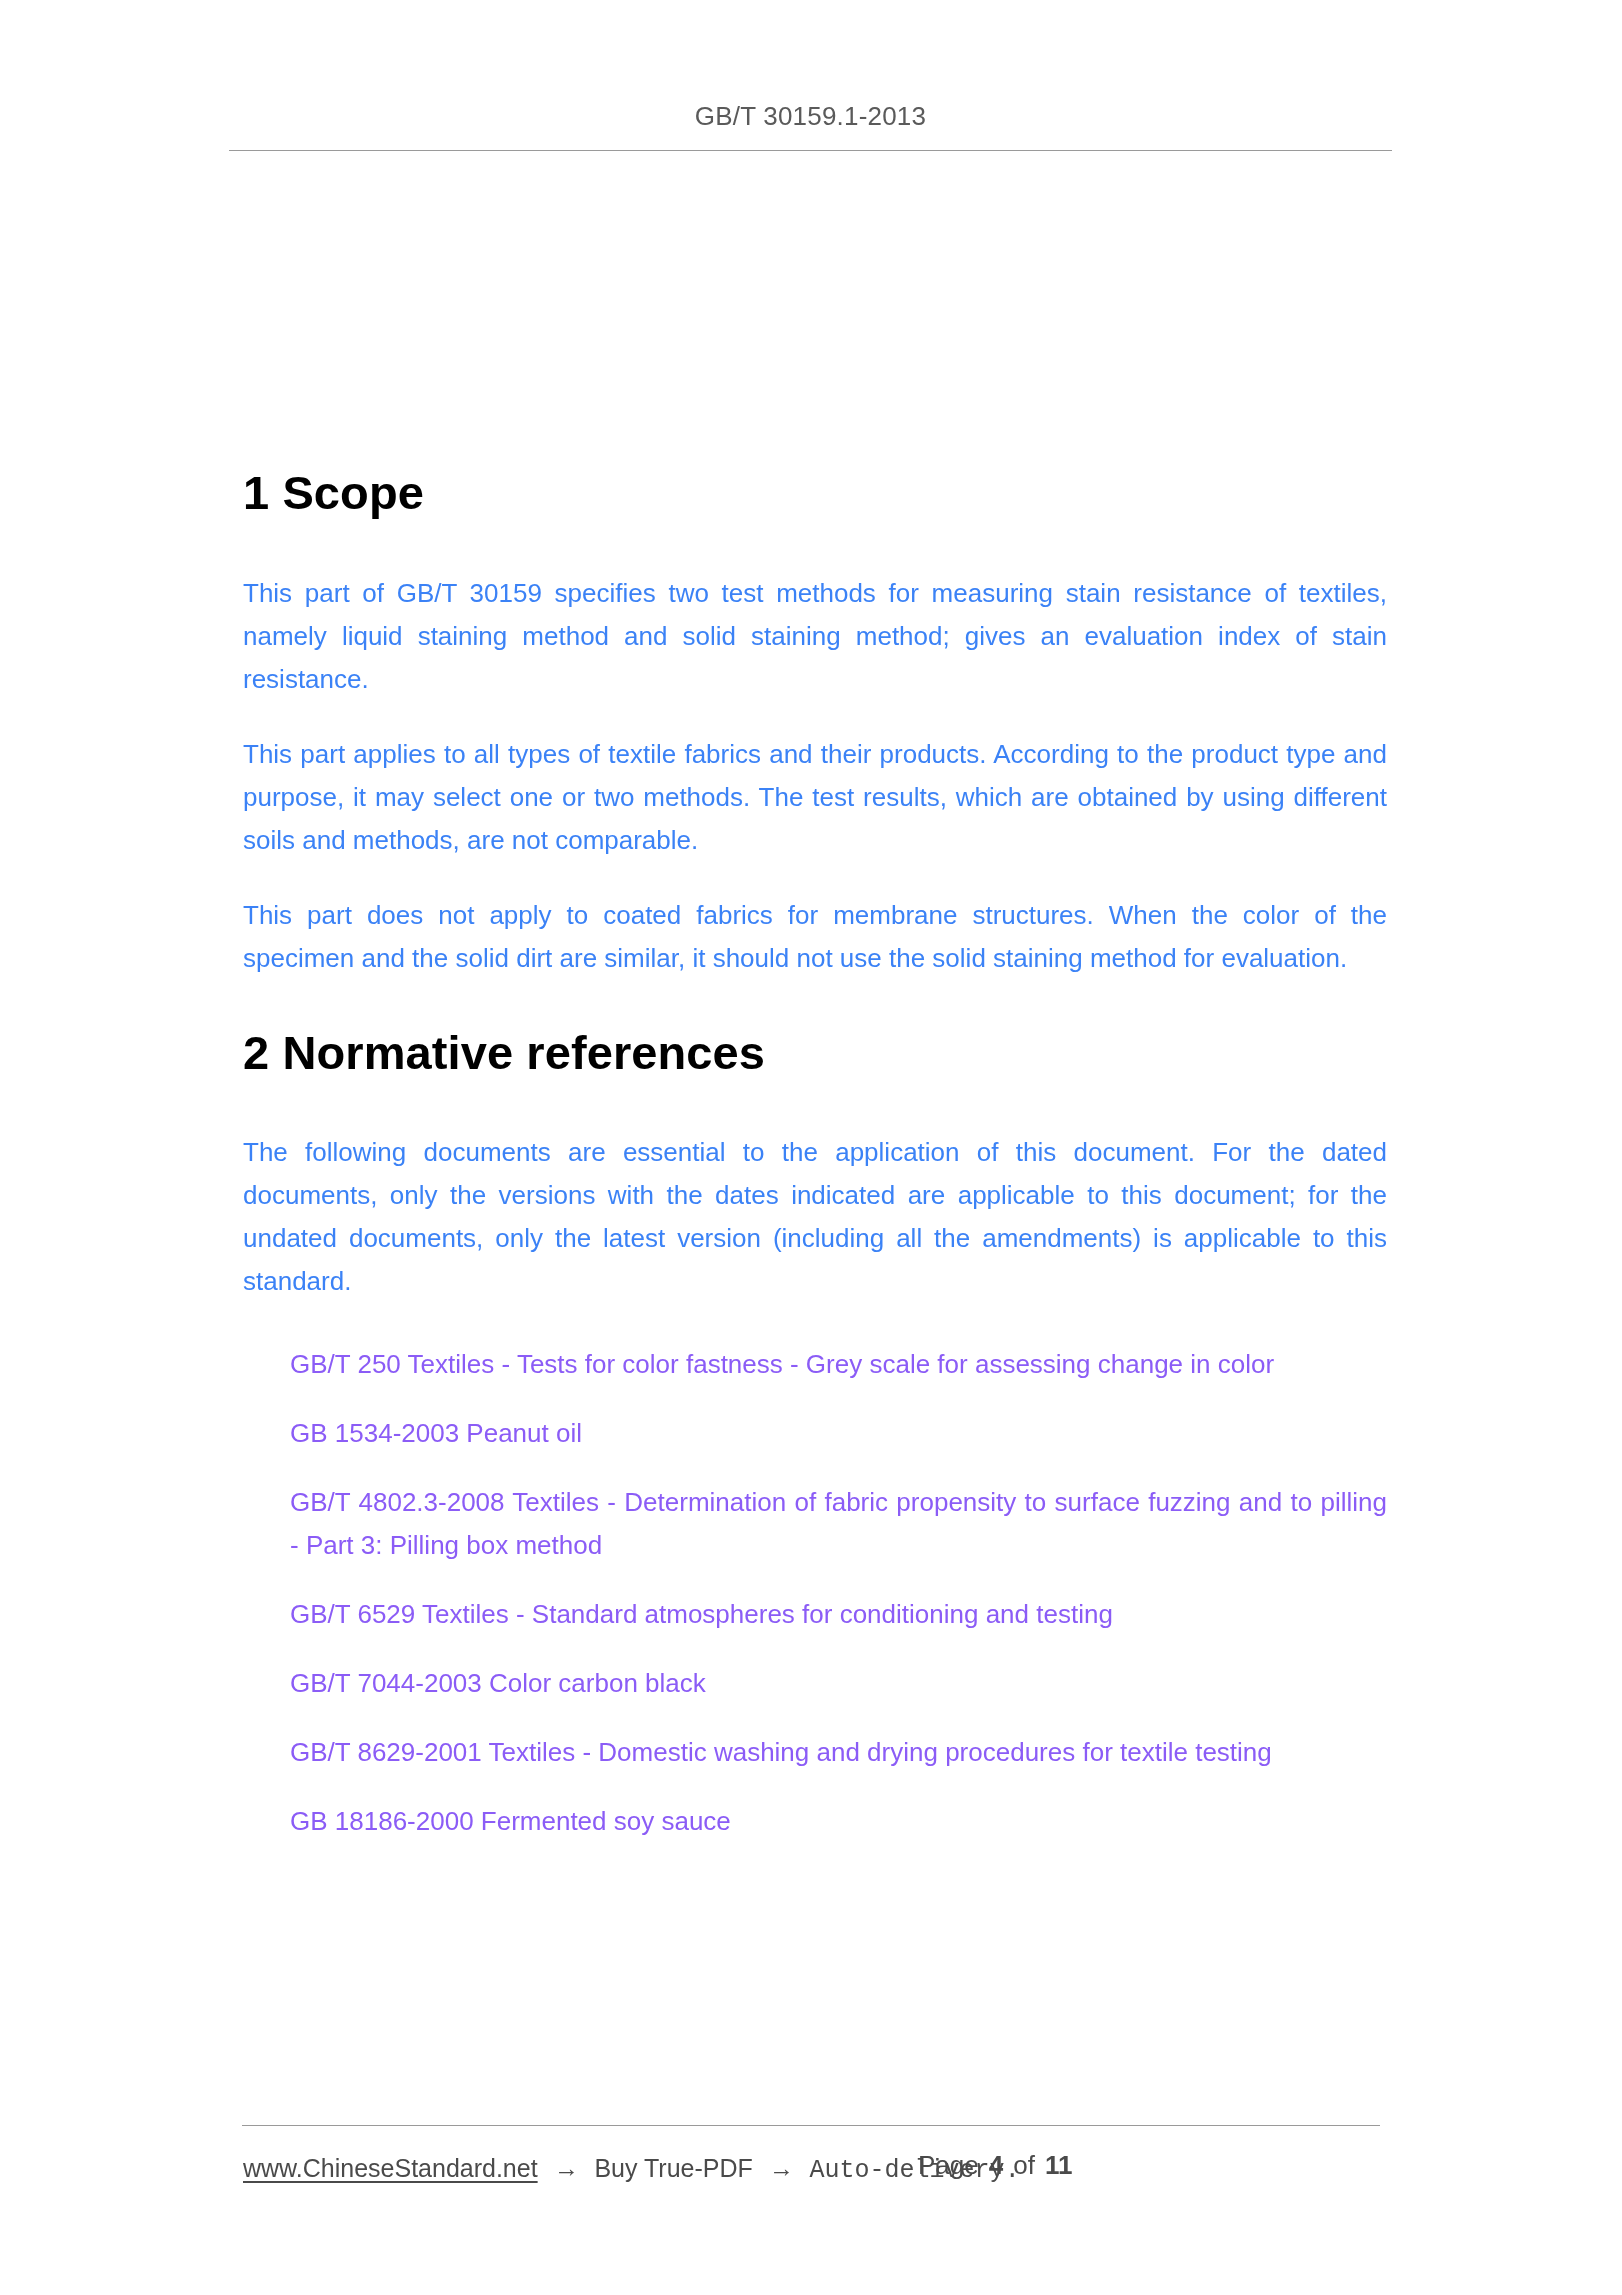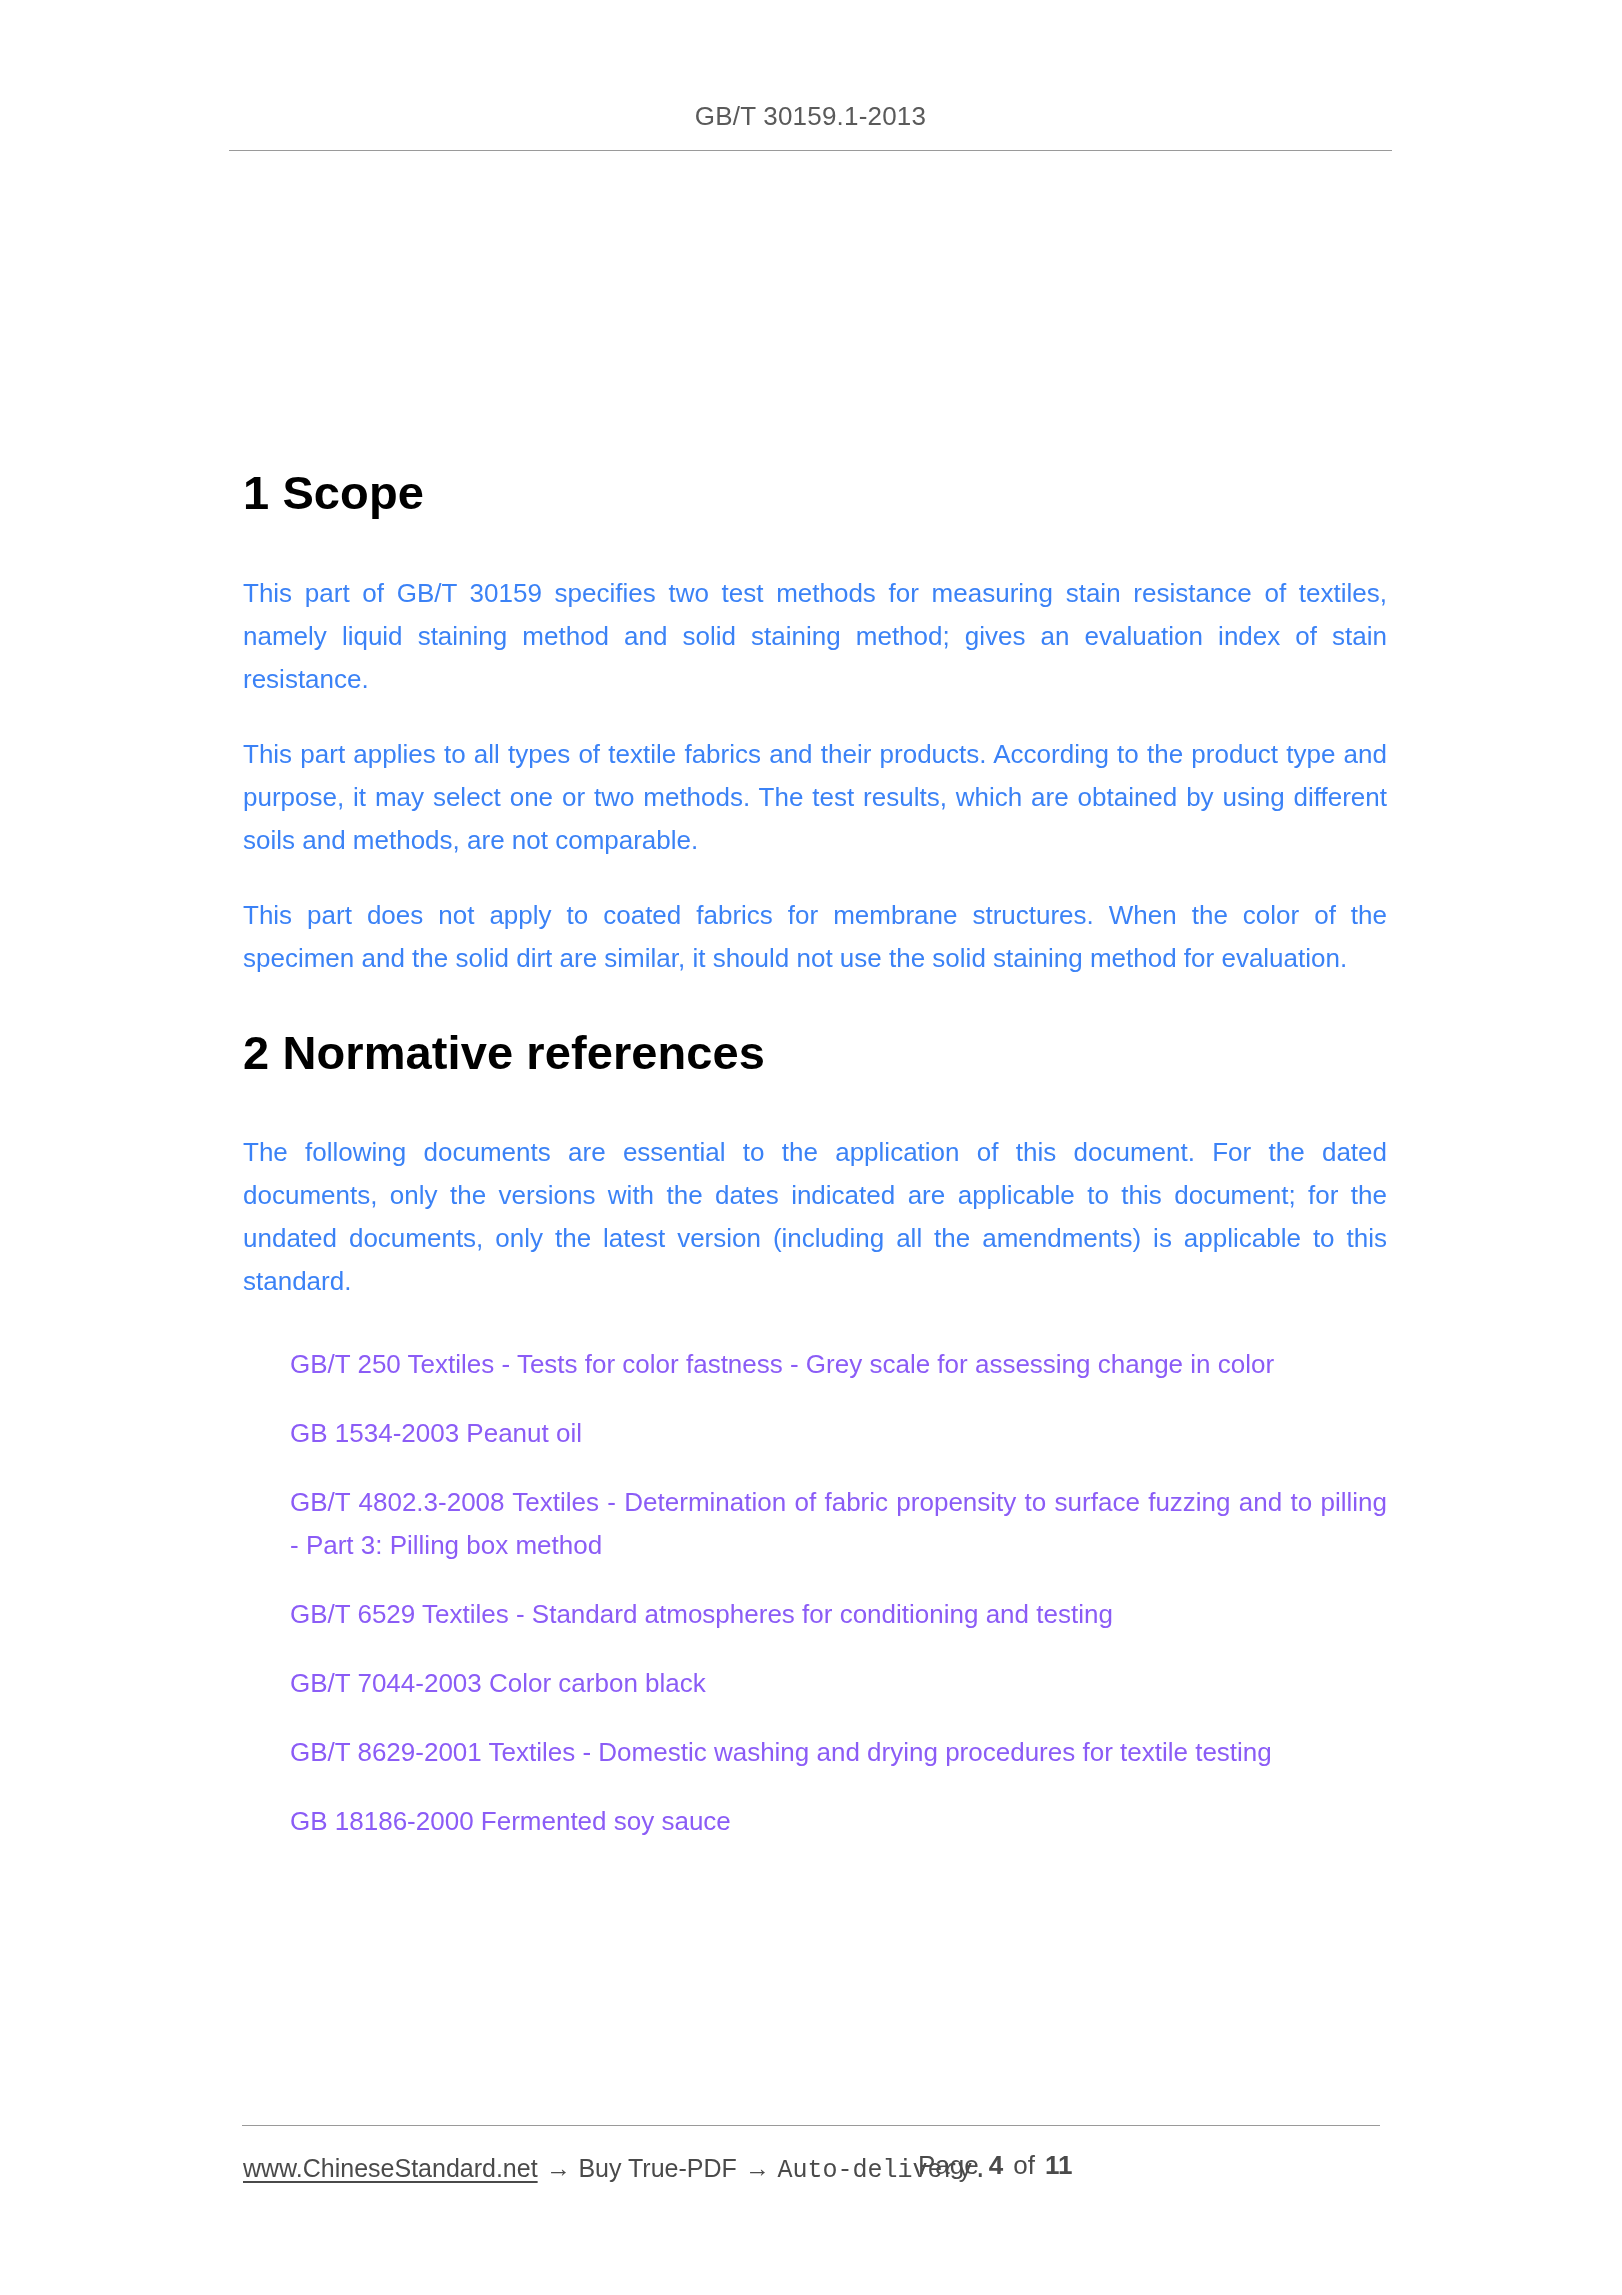--- a/index.html
+++ b/index.html
@@ -121,20 +121,21 @@
     height: 38px;
     font-size: 25px;
     color: #4a4a4a;
     display: flex;
     align-items: center;
   }
   .footer-left {
     display: flex;
     align-items: baseline;
     white-space: nowrap;
+    gap: 8px;
   }
   .footer-url {
     text-decoration: underline;
     text-underline-offset: 4.2px;
     color: #4a4a4a;
   }
   .arrow-glyph {
     margin: 0 7.5px 0 8.3px;
     font-size: 25px;
     color: #4a4a4a;

